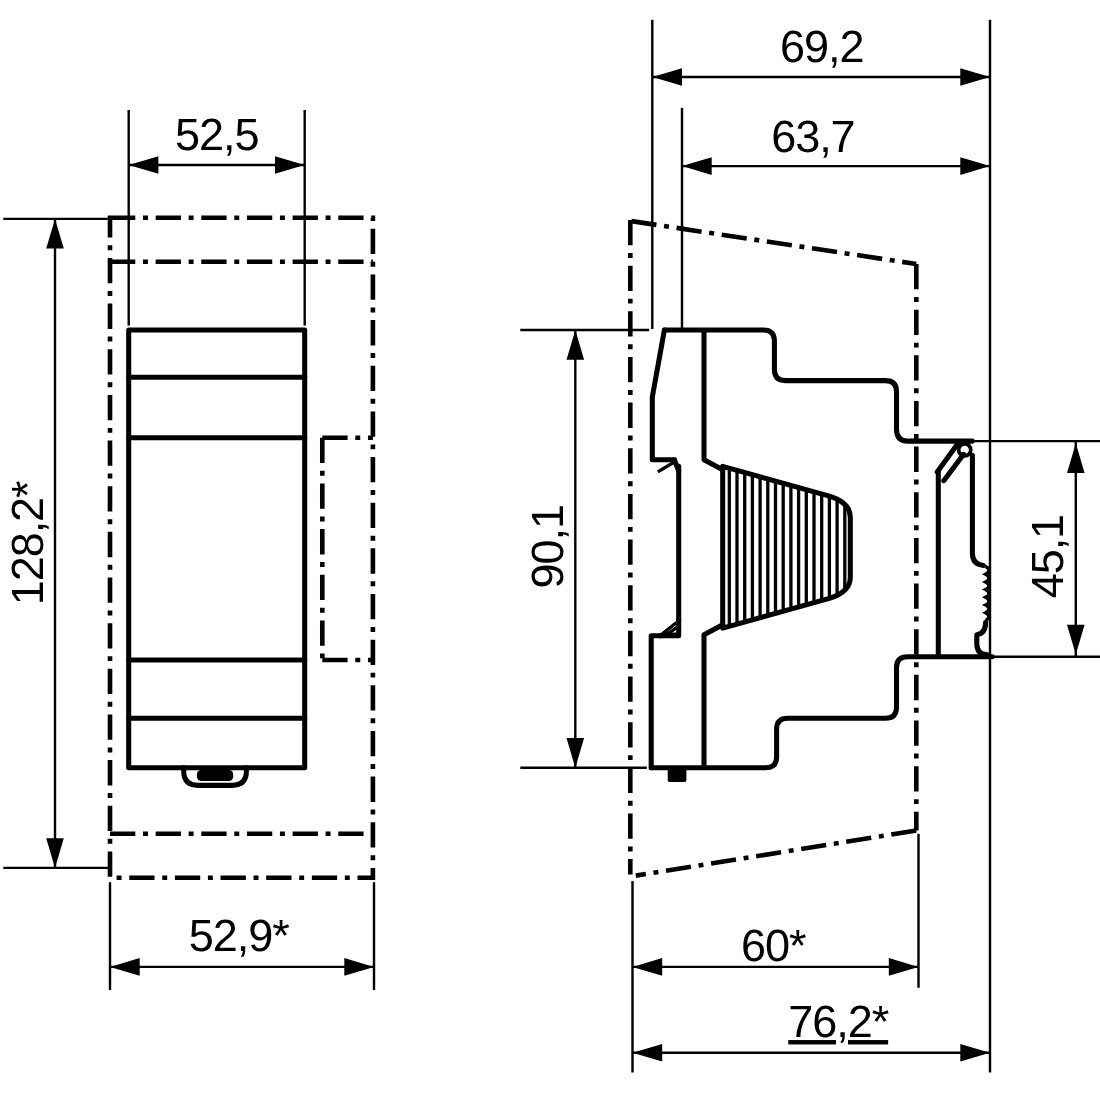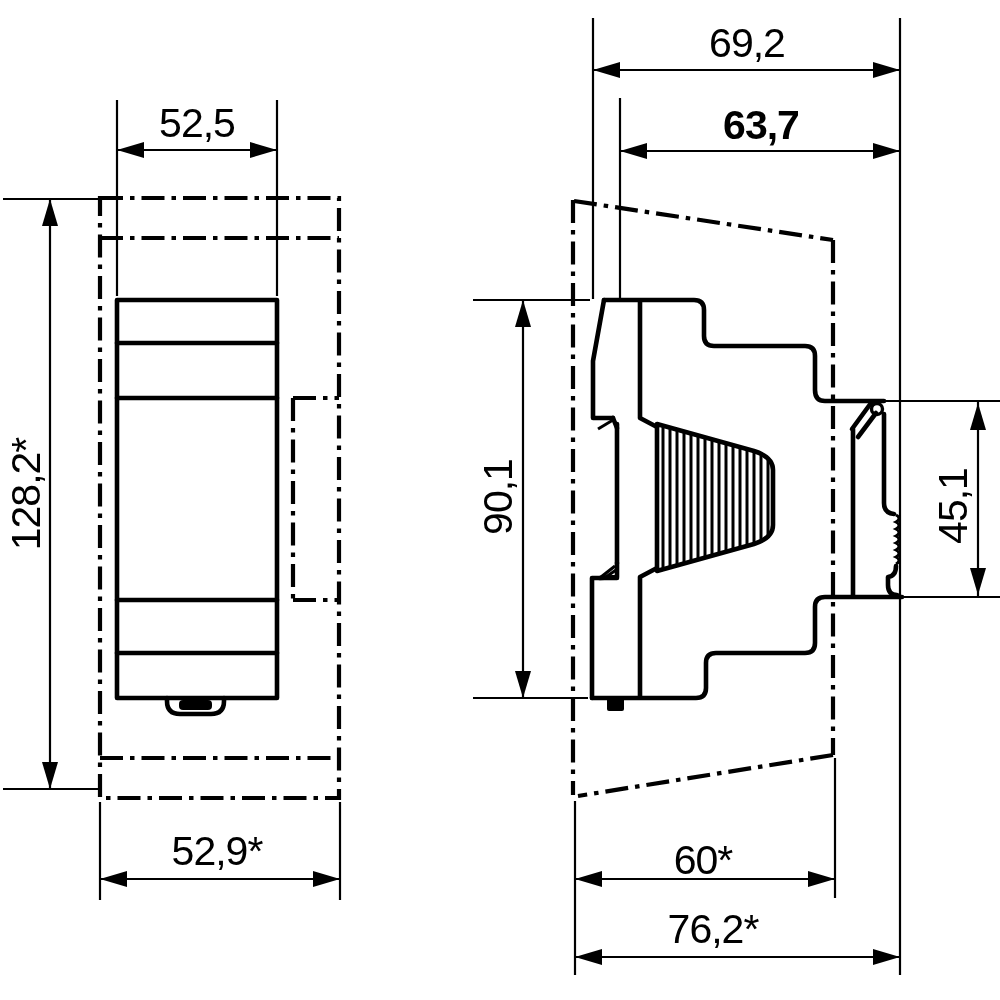--- a/index.html
+++ b/index.html
@@ -166,19 +166,19 @@
     <line class="thin" x1="575" y1="957" x2="900" y2="957"></line>
     <polygon class="arrow" points="575,957 602,949 602,965"></polygon>
     <polygon class="arrow" points="900,957 873,949 873,965"></polygon>
   </g>
 </svg>
 
 <div class="dim-label" style="left:197px;top:123px;">52,5</div>
 <div class="dim-label rot" style="left:26px;top:494px;">128,2*</div>
 <div class="dim-label" style="left:217px;top:851px;">52,9*</div>
 <div class="dim-label" style="left:747px;top:43px;">69,2</div>
-<div class="dim-label" style="left:761px;top:125px;font-weight:bold;">63,7</div>
+<div class="dim-label" style="left:739px;top:125px;">63,7</div>
 <div class="dim-label rot" style="left:498px;top:497px;">90,1</div>
 <div class="dim-label rot" style="left:953px;top:506px;">45,1</div>
 <div class="dim-label" style="left:703px;top:848px;margin-top:12px;">60*</div>
-<div class="dim-label" style="left:713px;top:929px;">76,2*</div>
+<div class="dim-label" style="left:762px;top:929px;text-decoration:underline;">76,2*</div>
 
 </div>
 
 </body></html>

